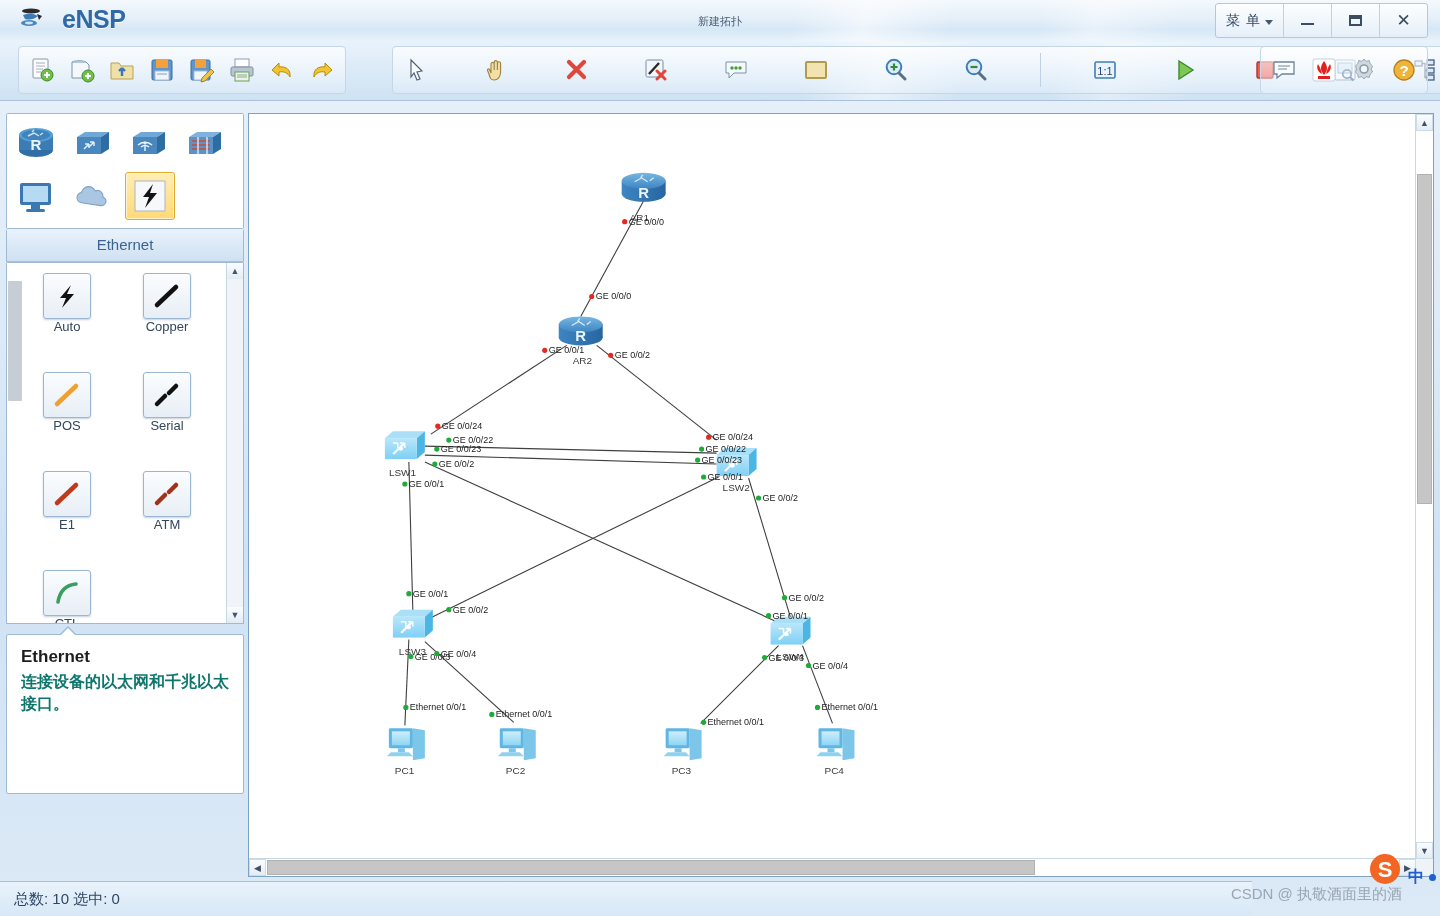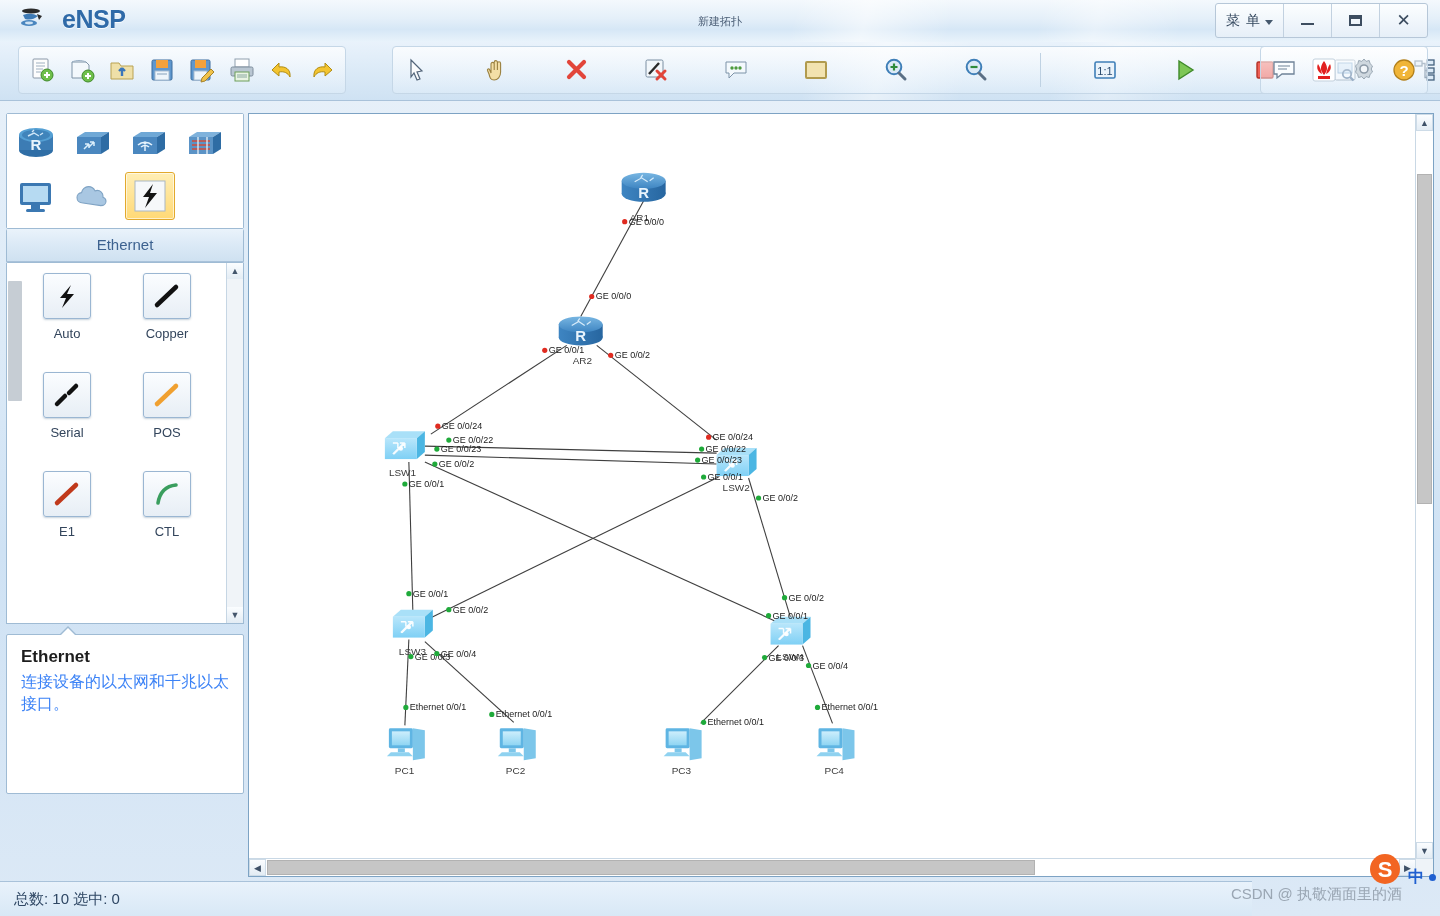--- a/index.html
+++ b/index.html
@@ -68,35 +68,35 @@
     border:1px solid #e2a92c;box-shadow:inset 0 0 0 1px rgba(255,255,255,.6);}
 
   .cablebox{position:relative;border:1px solid #9fbbd4;border-top:none;background:#fff;
     height:360px;overflow:hidden;}
   .cable-grid{padding:10px 0 0 10px;display:flex;flex-wrap:wrap;width:200px;}
   .cable-item{width:100px;height:99px;display:flex;flex-direction:column;align-items:center;}
   .cable-ico{width:46px;height:44px;border:1px solid #9ab6d2;border-radius:3px;
     background:linear-gradient(180deg,#fbfdff,#e7eef5);
     display:flex;align-items:center;justify-content:center;
     box-shadow:0 1px 2px rgba(90,120,150,.35);}
-  .cable-lbl{margin-top:7px;font-size:13px;color:#33455c;}
+  .cable-lbl{font-size:13px;color:#33455c;}
   .vscroll{position:absolute;right:0;top:0;width:16px;height:100%;background:#f0f4f8;
     border-left:1px solid #c6d6e4;display:flex;flex-direction:column;justify-content:space-between;}
   .vs-arrow{height:16px;display:flex;align-items:center;justify-content:center;font-size:9px;color:#44566c;
     background:linear-gradient(180deg,#fbfdff,#e3ecf4);}
   .vs-thumb{position:absolute;left:1px;top:18px;width:14px;height:120px;background:#c6cdd4;border-radius:1px;}
 
   .infobox{position:relative;margin-top:10px;border:1px solid #9fbbd4;background:#fff;height:160px;
     border-radius:2px;padding:12px 14px;box-sizing:border-box;}
   .infobox:before{content:"";position:absolute;left:52px;top:-9px;width:0;height:0;
     border-left:9px solid transparent;border-right:9px solid transparent;border-bottom:9px solid #9fbbd4;}
   .infobox:after{content:"";position:absolute;left:53px;top:-7px;width:0;height:0;
     border-left:8px solid transparent;border-right:8px solid transparent;border-bottom:8px solid #fff;}
   .info-title{font-size:17px;font-weight:bold;color:#1d1d1d;margin-bottom:4px;}
-  .info-desc{font-size:16px;color:#3b82f6;line-height:1.35;}
+  .info-desc{font-size:16px;color:#0f766e;line-height:1.35;font-weight:bold;}
 
   
   .canvaswrap{position:absolute;left:248px;top:113px;width:1186px;height:764px;
     border:1px solid #7da3c4;background:#fff;box-sizing:border-box;}
   .canvas{position:absolute;left:0;top:0;right:17px;bottom:17px;overflow:hidden;background:#fff;}
   svg.topo{position:absolute;left:0;top:0;width:100%;height:100%;}
 
   .cv-vsb{position:absolute;right:0;top:0;width:17px;bottom:17px;background:#fff;border-left:1px solid #c9d8e5;}
   .cv-hsb{position:absolute;left:0;bottom:0;right:17px;height:17px;background:#fff;border-top:1px solid #c9d8e5;}
   .cv-corner{position:absolute;right:0;bottom:0;width:17px;height:17px;background:#eef3f8;}
@@ -472,45 +472,54 @@
             <svg width="30" height="28" viewBox="0 0 30 28">
               <path d="M5 23L24 5" stroke="#111" stroke-width="4.5" stroke-linecap="round"></path>
             </svg>
           </div>
           <div class="cable-lbl">Copper</div>
         </div>
 
         <div class="cable-item">
           <div class="cable-ico">
             <svg width="30" height="28" viewBox="0 0 30 28">
+              <path d="M5 23L24 5" stroke="#f0a030" stroke-width="4.5" stroke-linecap="round"></path>
+            </svg>
+          </div>
+          <div class="cable-lbl">POS</div>
+        </div>
+
+        <div class="cable-item">
+          <div class="cable-ico">
+            <svg width="30" height="28" viewBox="0 0 30 28">
               <path d="M5 23L13 15" stroke="#111" stroke-width="4.5" stroke-linecap="round"></path>
               <path d="M17 12L24 5" stroke="#111" stroke-width="4.5" stroke-linecap="round"></path>
             </svg>
           </div>
           <div class="cable-lbl">Serial</div>
-        </div>
-
-        <div class="cable-item">
-          <div class="cable-ico">
-            <svg width="30" height="28" viewBox="0 0 30 28">
-              <path d="M5 23L24 5" stroke="#f0a030" stroke-width="4.5" stroke-linecap="round"></path>
-            </svg>
-          </div>
-          <div class="cable-lbl">POS</div>
         </div>
 
         <div class="cable-item">
           <div class="cable-ico">
             <svg width="30" height="28" viewBox="0 0 30 28">
               <path d="M5 23L24 5" stroke="#c0391b" stroke-width="4.5" stroke-linecap="round"></path>
             </svg>
           </div>
           <div class="cable-lbl">E1</div>
         </div>
 
+        <div class="cable-item">
+          <div class="cable-ico">
+            <svg width="30" height="28" viewBox="0 0 30 28">
+              <path d="M5 23L13 15" stroke="#a33018" stroke-width="4.5" stroke-linecap="round"></path>
+              <path d="M17 12L24 5" stroke="#a33018" stroke-width="4.5" stroke-linecap="round"></path>
+            </svg>
+          </div>
+          <div class="cable-lbl">ATM</div>
+        </div>
 
         <div class="cable-item">
           <div class="cable-ico">
             <svg width="30" height="28" viewBox="0 0 30 28">
               <path d="M6 23C8 11 14 6 24 5" stroke="#3a9e5e" stroke-width="3.6" fill="none" stroke-linecap="round"></path>
             </svg>
           </div>
           <div class="cable-lbl">CTL</div>
         </div>
       </div>

